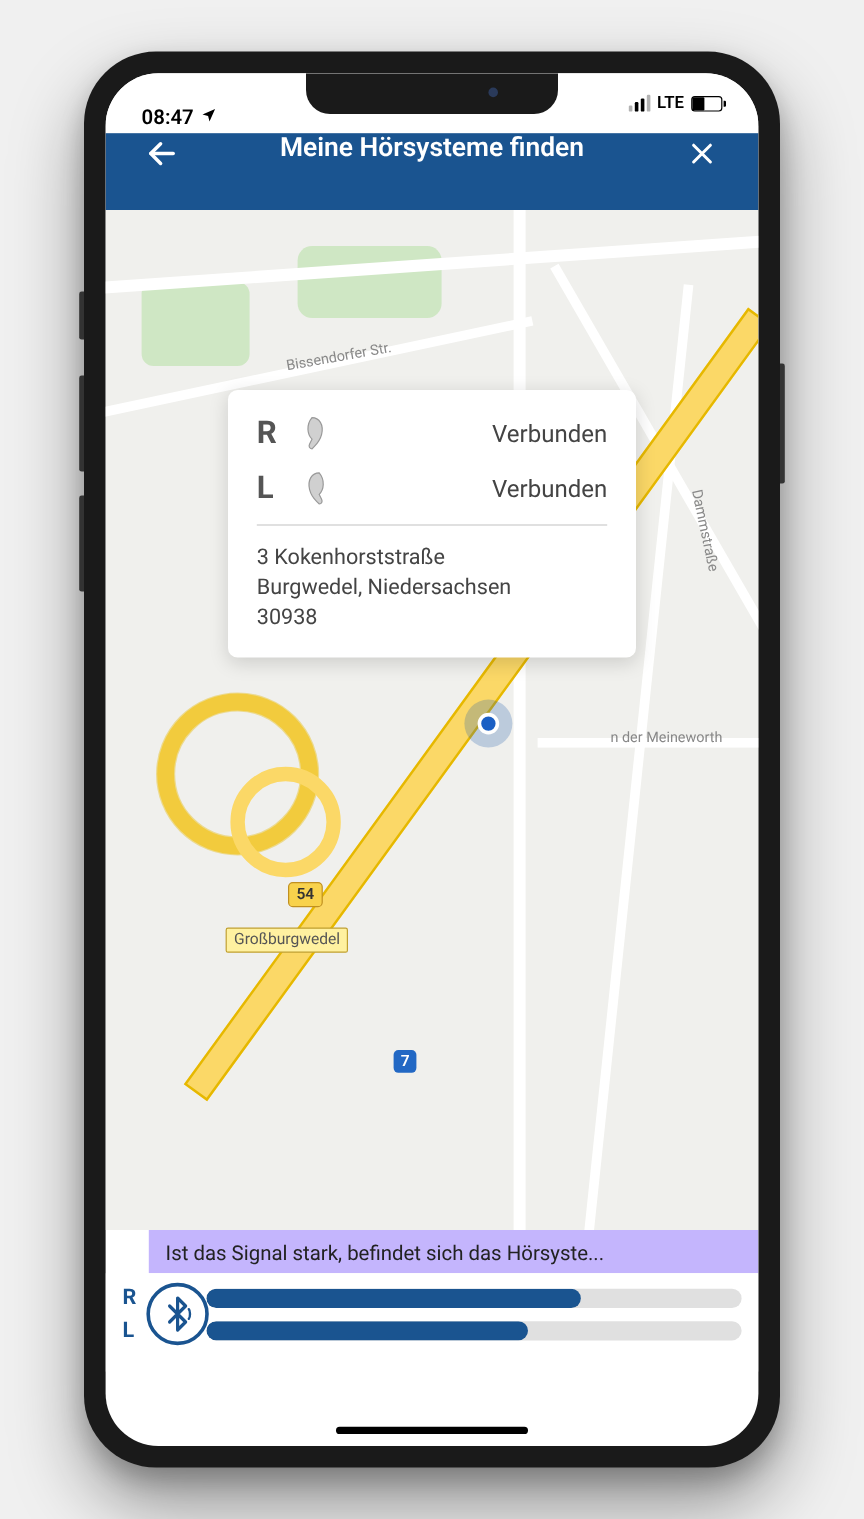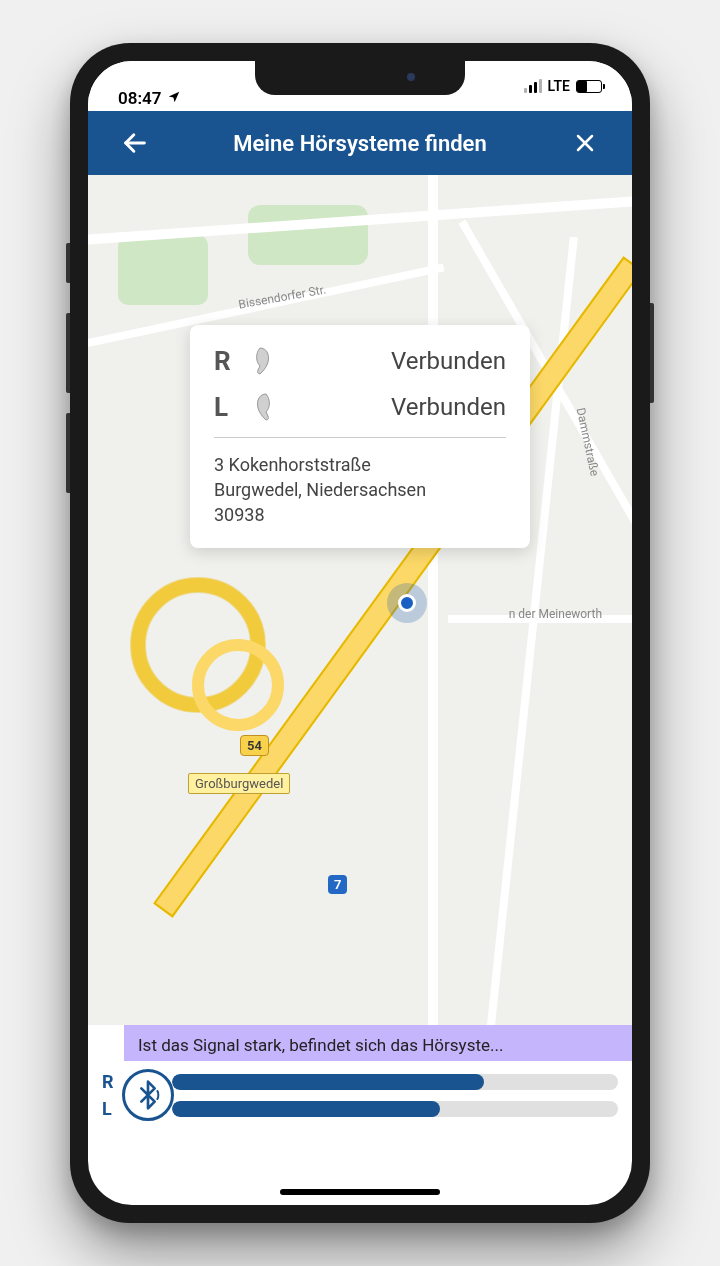--- a/index.html
+++ b/index.html
@@ -143,21 +143,20 @@
   .battery-fill {
     width: 40%;
     height: 100%;
     background: #000;
     border-radius: 1px;
   }
   .header {
     background: #1a5490;
     height: 64px;
     display: flex;
-    align-items: center;
     justify-content: space-between;
     padding: 0 30px;
   }
   .header-title {
     color: #fff;
     font-size: 22px;
     font-weight: 600;
     flex: 1;
     text-align: center;
   }
@@ -266,21 +265,21 @@
     font-size:26px;
     font-weight:700;
     color:#555;
     width:22px;
   }
   .info-row .device-icon {
     width:26px;height:32px;
     display:flex;align-items:center;justify-content:center;
   }
   .info-row .status {
-    font-size:24px;
+    font-size:20px;
     color:#444;
     margin-left:auto;
   }
   .info-divider {
     height:1px;
     background:#ccc;
     margin: 8px 0 14px;
   }
   .info-address {
     font-size:18px;

